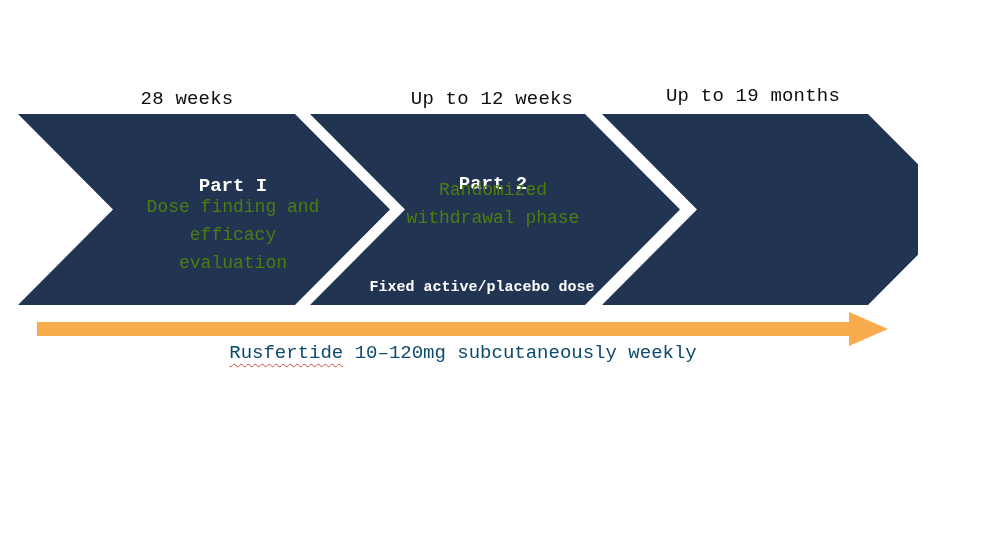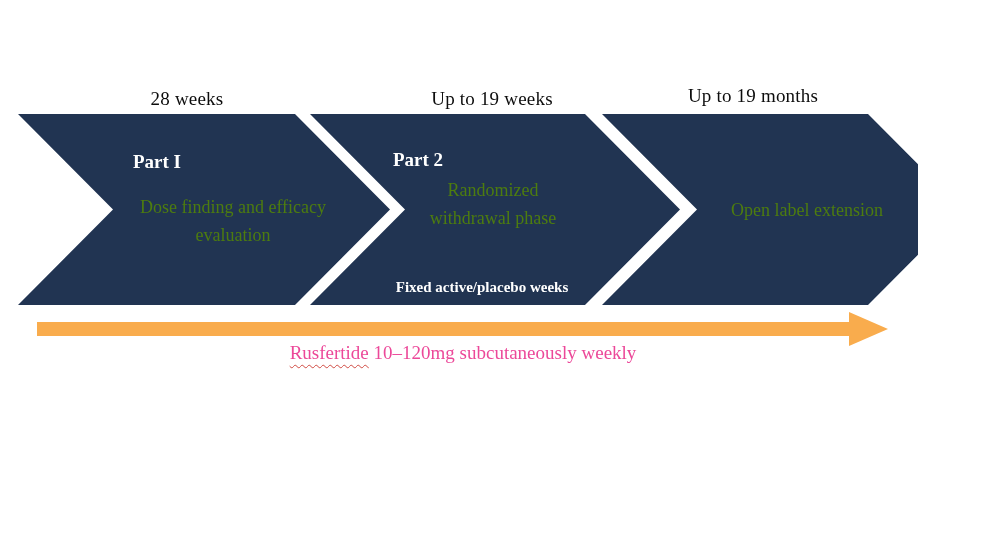--- a/index.html
+++ b/index.html
@@ -1,20 +1,20 @@
 <!DOCTYPE html>
 <html><head>
 <meta charset="utf-8">
 <style>
   html,body{margin:0;padding:0;background:#ffffff;}
   .canvas{
     position:relative;
     width:918px;height:548px;
     background:#ffffff;
-    font-family:Liberation Serif, serif;
+    font-family:Liberation Mono, monospace;
     overflow:hidden;
   }
   
   .duration{
     position:absolute;
     width:220px;
     text-align:center;
     font-size:19px;
     color:#0d0d0d;
     letter-spacing:0.2px;
@@ -40,24 +40,25 @@
   }
   .c3{
     left:602px;width:361px;
     clip-path:polygon(0px 0px,266px 0px,361px 95.5px,266px 191px,0px 191px,95px 95.5px);
   }
 
   
   .part{
     position:absolute;
     width:200px;
-    text-align:left;
+    text-align:center;
     font-size:19px;
     font-weight:700;
     color:#ffffff;
+    margin-top:24px;
   }
   .p1{left:133px;top:151px;}
   .p2{left:393px;top:149px;}
   .p3{left:699px;top:151px;}
 
   .desc{
     position:absolute;
     width:260px;
     text-align:center;
     font-size:18px;
@@ -94,52 +95,51 @@
     clip-path:polygon(0 0,100% 50%,0 100%);
   }
 
   
   .drug-line{
     position:absolute;
     left:213px;top:342px;
     width:500px;
     text-align:center;
     font-size:19px;
-    color:#ec4899;
+    color:#0c4a6e;
   }
   .drug-name{
     text-decoration-line:underline;
     text-decoration-style:wavy;
     text-decoration-color:#d04a42;
     text-decoration-thickness:1px;
     text-underline-offset:5px;
   }
 </style>
 </head>
 <body>
 
 <div class="canvas">
 
   <div class="duration h1">28 weeks</div>
-  <div class="duration h2">Up to 19 weeks</div>
+  <div class="duration h2">Up to 12 weeks</div>
   <div class="duration h3">Up to 19 months</div>
 
   <div class="chev c1"></div>
   <div class="chev c2"></div>
   <div class="chev c3"></div>
 
   <div class="part p1">Part I</div>
   <div class="part p2">Part 2</div>
 
   <div class="desc d1">Dose finding and efficacy
 evaluation</div>
   <div class="desc d2">Randomized
 withdrawal phase</div>
-  <div class="desc d3">Open label extension</div>
 
-  <div class="note">Fixed active/placebo weeks</div>
+  <div class="note">Fixed active/placebo dose</div>
 
   <div class="arrow-shaft"></div>
   <div class="arrow-head"></div>
 
   <div class="drug-line"><span class="drug-name">Rusfertide</span><span> 10–120mg subcutaneously weekly</span></div>
 
 </div>
 
 </body></html>

